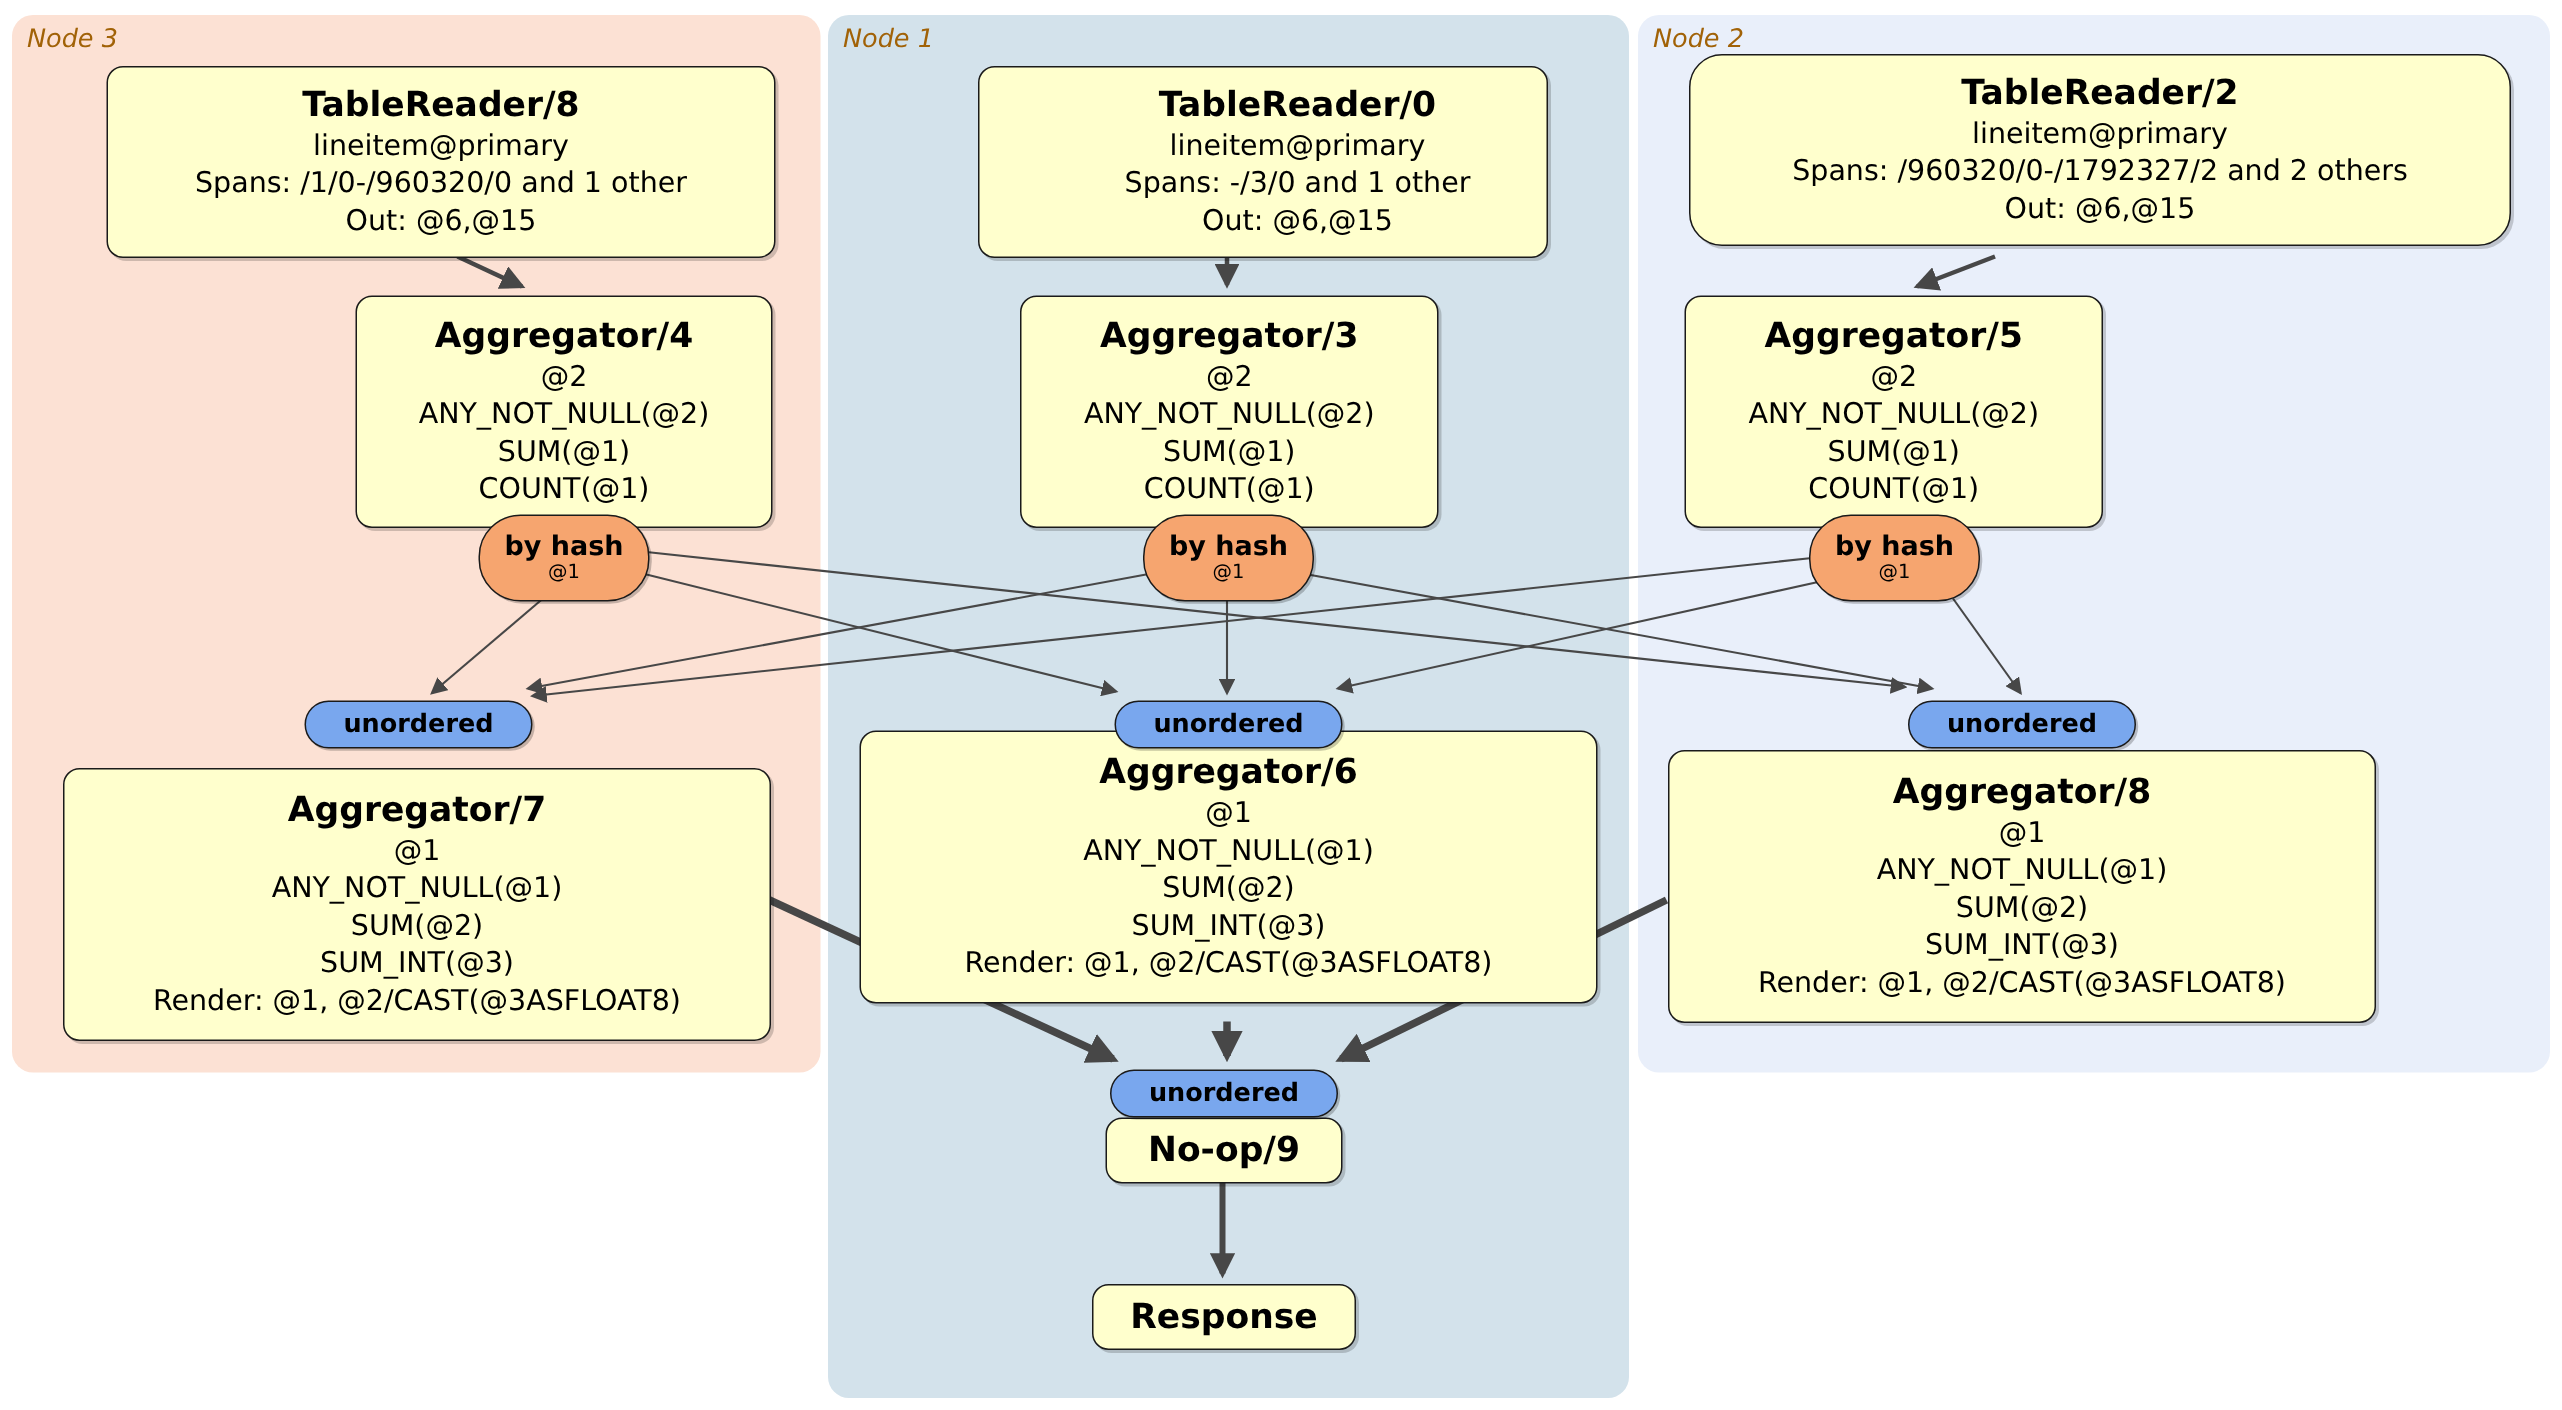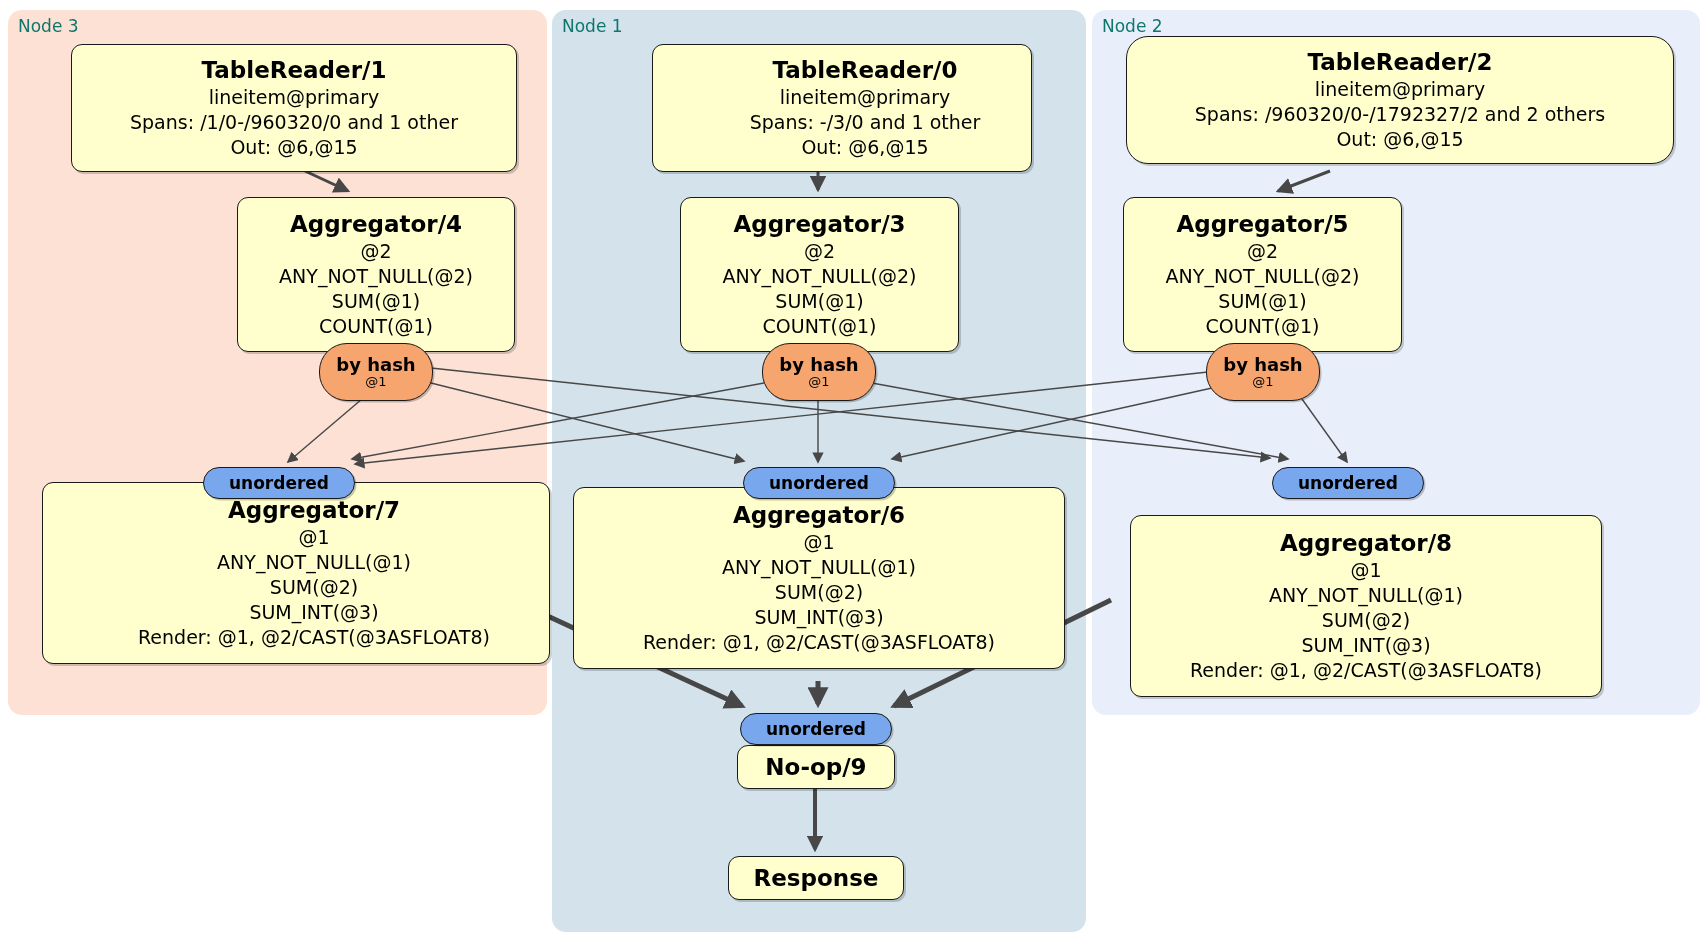--- a/index.html
+++ b/index.html
@@ -1,19 +1,19 @@
 <!DOCTYPE html>
 <html><head>
 <meta charset="utf-8">
 <style>
   html,body{margin:0;padding:0;background:#ffffff;}
   .canvas{position:relative;width:1708px;height:940px;overflow:hidden;
           font-family:"DejaVu Sans","Liberation Sans",sans-serif;color:#000;}
   .region{position:absolute;border-radius:14px;}
-  .region-label{position:absolute;top:6px;left:10px;font-size:17px;color:#0f766e;}
+  .region-label{position:absolute;top:6px;left:10px;font-size:17px;color:#a16207;font-style:italic;}
   .edges{position:absolute;left:0;top:0;z-index:2;}
   .pbox{position:absolute;z-index:3;background:#ffffcd;border:1.6px solid #1a1a1a;
         border-radius:11px;display:flex;flex-direction:column;justify-content:center;
         align-items:center;text-align:center;box-shadow:2px 2px 0 rgba(0,0,0,0.18);}
   .pbox .title{font-weight:bold;font-size:23px;line-height:1.25;}
   .pbox .line{font-size:19px;line-height:1.32;}
   .pill{position:absolute;z-index:4;border:1.6px solid #1a1a1a;display:flex;
         flex-direction:column;justify-content:center;align-items:center;
         box-shadow:1.5px 1.5px 0 rgba(0,0,0,0.22);}
   .pill.hash{background:#f6a56f;border-radius:28px;}
@@ -65,21 +65,21 @@
     <line x1="1302" y1="399" x2="1347" y2="462" stroke="#474747" stroke-width="1.4" marker-end="url(#ah-sm)"></line>
 
     <line x1="513" y1="600" x2="742" y2="706" stroke="#474747" stroke-width="5" marker-end="url(#ah-lg)"></line>
     <line x1="818" y1="681" x2="818" y2="704" stroke="#474747" stroke-width="5" marker-end="url(#ah-lg)"></line>
     <line x1="1111" y1="600" x2="894" y2="706" stroke="#474747" stroke-width="5" marker-end="url(#ah-lg)"></line>
 
     <line x1="815" y1="788" x2="815" y2="849" stroke="#474747" stroke-width="4" marker-end="url(#ah-lg)"></line>
   </svg>
 
   <div class="pbox" style="left:71px;top:44px;width:444px;height:126px;">
-    <div class="title">TableReader/1</div>
+    <div class="title">TableReader/8</div>
     <div class="line">lineitem@primary</div>
     <div class="line">Spans: /1/0-/960320/0 and 1 other</div>
     <div class="line">Out: @6,@15</div>
   </div>
   <div class="pbox" style="left:652px;top:44px;width:332px;height:126px;padding-left:46px;">
     <div class="title">TableReader/0</div>
     <div class="line">lineitem@primary</div>
     <div class="line">Spans: -/3/0 and 1 other</div>
     <div class="line">Out: @6,@15</div>
   </div>
@@ -128,37 +128,37 @@
   <div class="pill stream" style="left:203px;top:467px;width:150px;height:30px;">
     <div class="main">unordered</div>
   </div>
   <div class="pill stream" style="left:743px;top:467px;width:150px;height:30px;">
     <div class="main">unordered</div>
   </div>
   <div class="pill stream" style="left:1272px;top:467px;width:150px;height:30px;">
     <div class="main">unordered</div>
   </div>
 
-  <div class="pbox" style="left:42px;top:482px;width:470px;height:180px;padding-left:36px;">
+  <div class="pbox" style="left:42px;top:512px;width:470px;height:180px;">
     <div class="title">Aggregator/7</div>
     <div class="line">@1</div>
     <div class="line">ANY_NOT_NULL(@1)</div>
     <div class="line">SUM(@2)</div>
     <div class="line">SUM_INT(@3)</div>
     <div class="line">Render: @1, @2/CAST(@3ASFLOAT8)</div>
   </div>
   <div class="pbox" style="left:573px;top:487px;width:490px;height:180px;">
     <div class="title">Aggregator/6</div>
     <div class="line">@1</div>
     <div class="line">ANY_NOT_NULL(@1)</div>
     <div class="line">SUM(@2)</div>
     <div class="line">SUM_INT(@3)</div>
     <div class="line">Render: @1, @2/CAST(@3ASFLOAT8)</div>
   </div>
-  <div class="pbox" style="left:1112px;top:515px;width:470px;height:180px;margin-left:18px;">
+  <div class="pbox" style="left:1112px;top:500px;width:470px;height:180px;">
     <div class="title">Aggregator/8</div>
     <div class="line">@1</div>
     <div class="line">ANY_NOT_NULL(@1)</div>
     <div class="line">SUM(@2)</div>
     <div class="line">SUM_INT(@3)</div>
     <div class="line">Render: @1, @2/CAST(@3ASFLOAT8)</div>
   </div>
 
   <div class="pill stream" style="left:740px;top:713px;width:150px;height:30px;">
     <div class="main">unordered</div>

